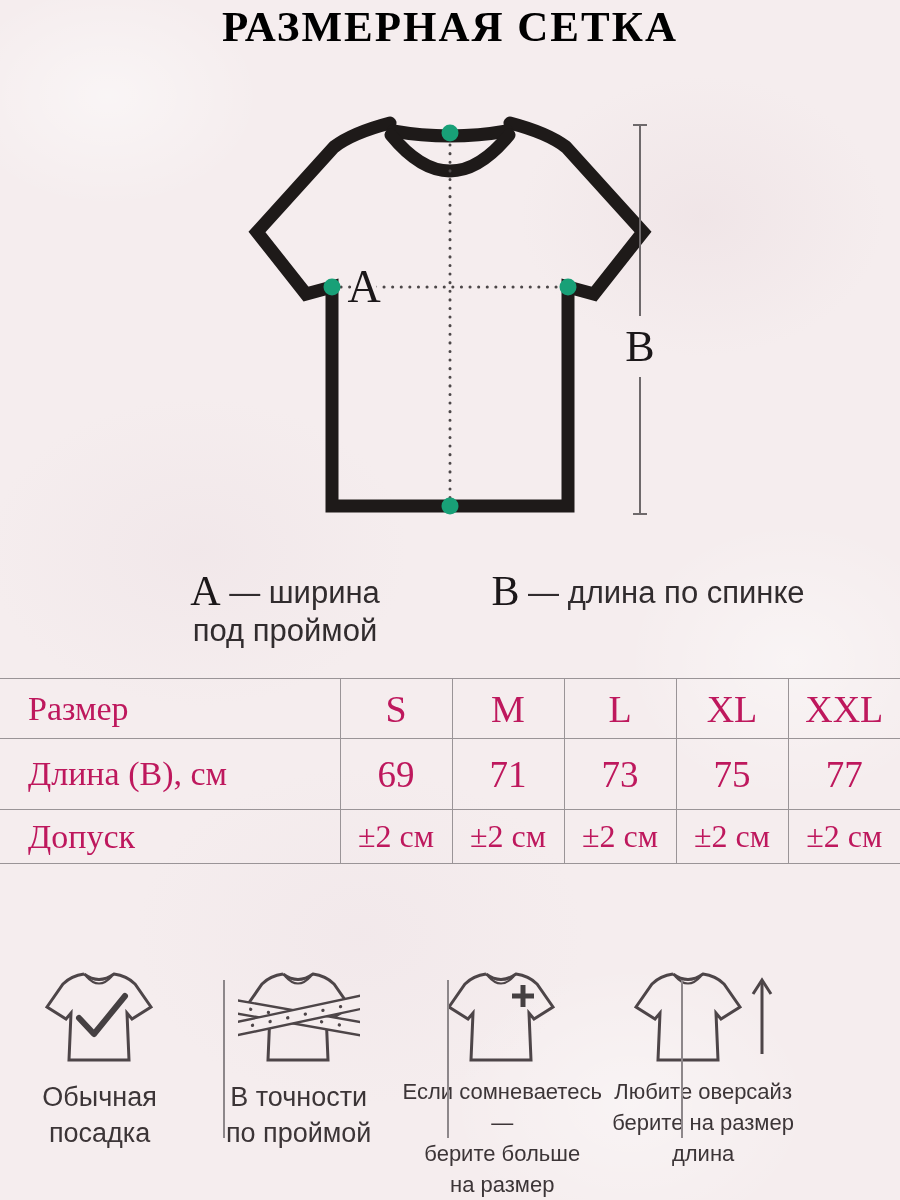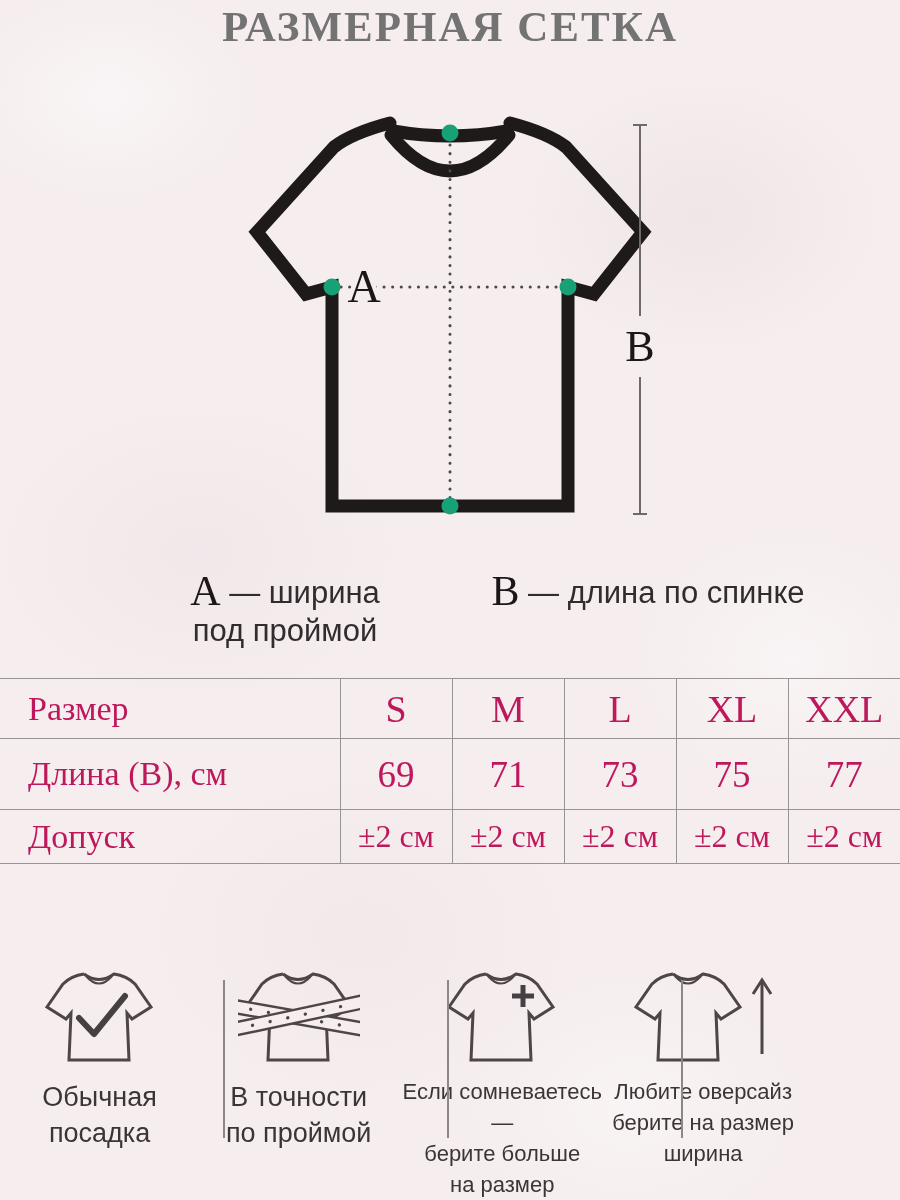--- a/index.html
+++ b/index.html
@@ -16,21 +16,21 @@
       radial-gradient(260px 200px at 78% 18%, rgba(231,215,219,.35), transparent 70%),
       radial-gradient(300px 220px at 22% 46%, rgba(233,219,224,.30), transparent 70%),
       radial-gradient(240px 200px at 88% 55%, rgba(255,255,255,.40), transparent 70%),
       radial-gradient(320px 240px at 40% 78%, rgba(234,221,226,.28), transparent 70%),
       radial-gradient(260px 200px at 70% 92%, rgba(255,255,255,.38), transparent 70%);
   }
 
   .page-title{
     position:absolute;top:2px;left:0;width:900px;text-align:center;
     font-family:"Liberation Serif",serif;font-size:43px;font-weight:600;
-    letter-spacing:2px;color:#737373;
+    letter-spacing:2px;color:#000000;
   }
 
   .diagram{position:absolute;top:95px;left:0;}
 
   
   .legend-a{position:absolute;top:572px;left:150px;width:270px;text-align:center;color:#312c2e;}
   .legend-b{position:absolute;top:572px;left:468px;width:360px;text-align:center;color:#312c2e;}
   .legend-line{font-size:31px;line-height:38px;}
   .legend-letter{font-family:"Liberation Serif",serif;font-size:42px;color:#1b1719;vertical-align:-2px;}
 
@@ -225,20 +225,20 @@
       <svg width="150" height="100" viewBox="0 0 150 100" fill="none" stroke="#4d4548" stroke-width="3">
         <path d="M 45 8 C 37 9 29 13 24 18 L 8 41 L 27 53 L 32 47 L 30 94 L 90 94 L 88 47 L 93 53 L 112 41 L 96 18 C 91 13 83 9 75 8 Q 60 19 45 8"></path>
         <path d="M 47 10 Q 60 25 73 10" stroke-width="2.2"></path>
         <path d="M 134 17 L 134 88"></path>
         <path d="M 125 28 L 134 14 L 143 28"></path>
       </svg>
     </div>
     <div class="caption caption-sm">
       <div>Любите оверсайз</div>
       <div>берите на размер</div>
-      <div>ширина</div>
+      <div>длина</div>
     </div>
   </div>
 </div>
 
 <div class="divider div-1"></div>
 <div class="divider div-2"></div>
 <div class="divider div-3"></div>
 
 </body></html>

